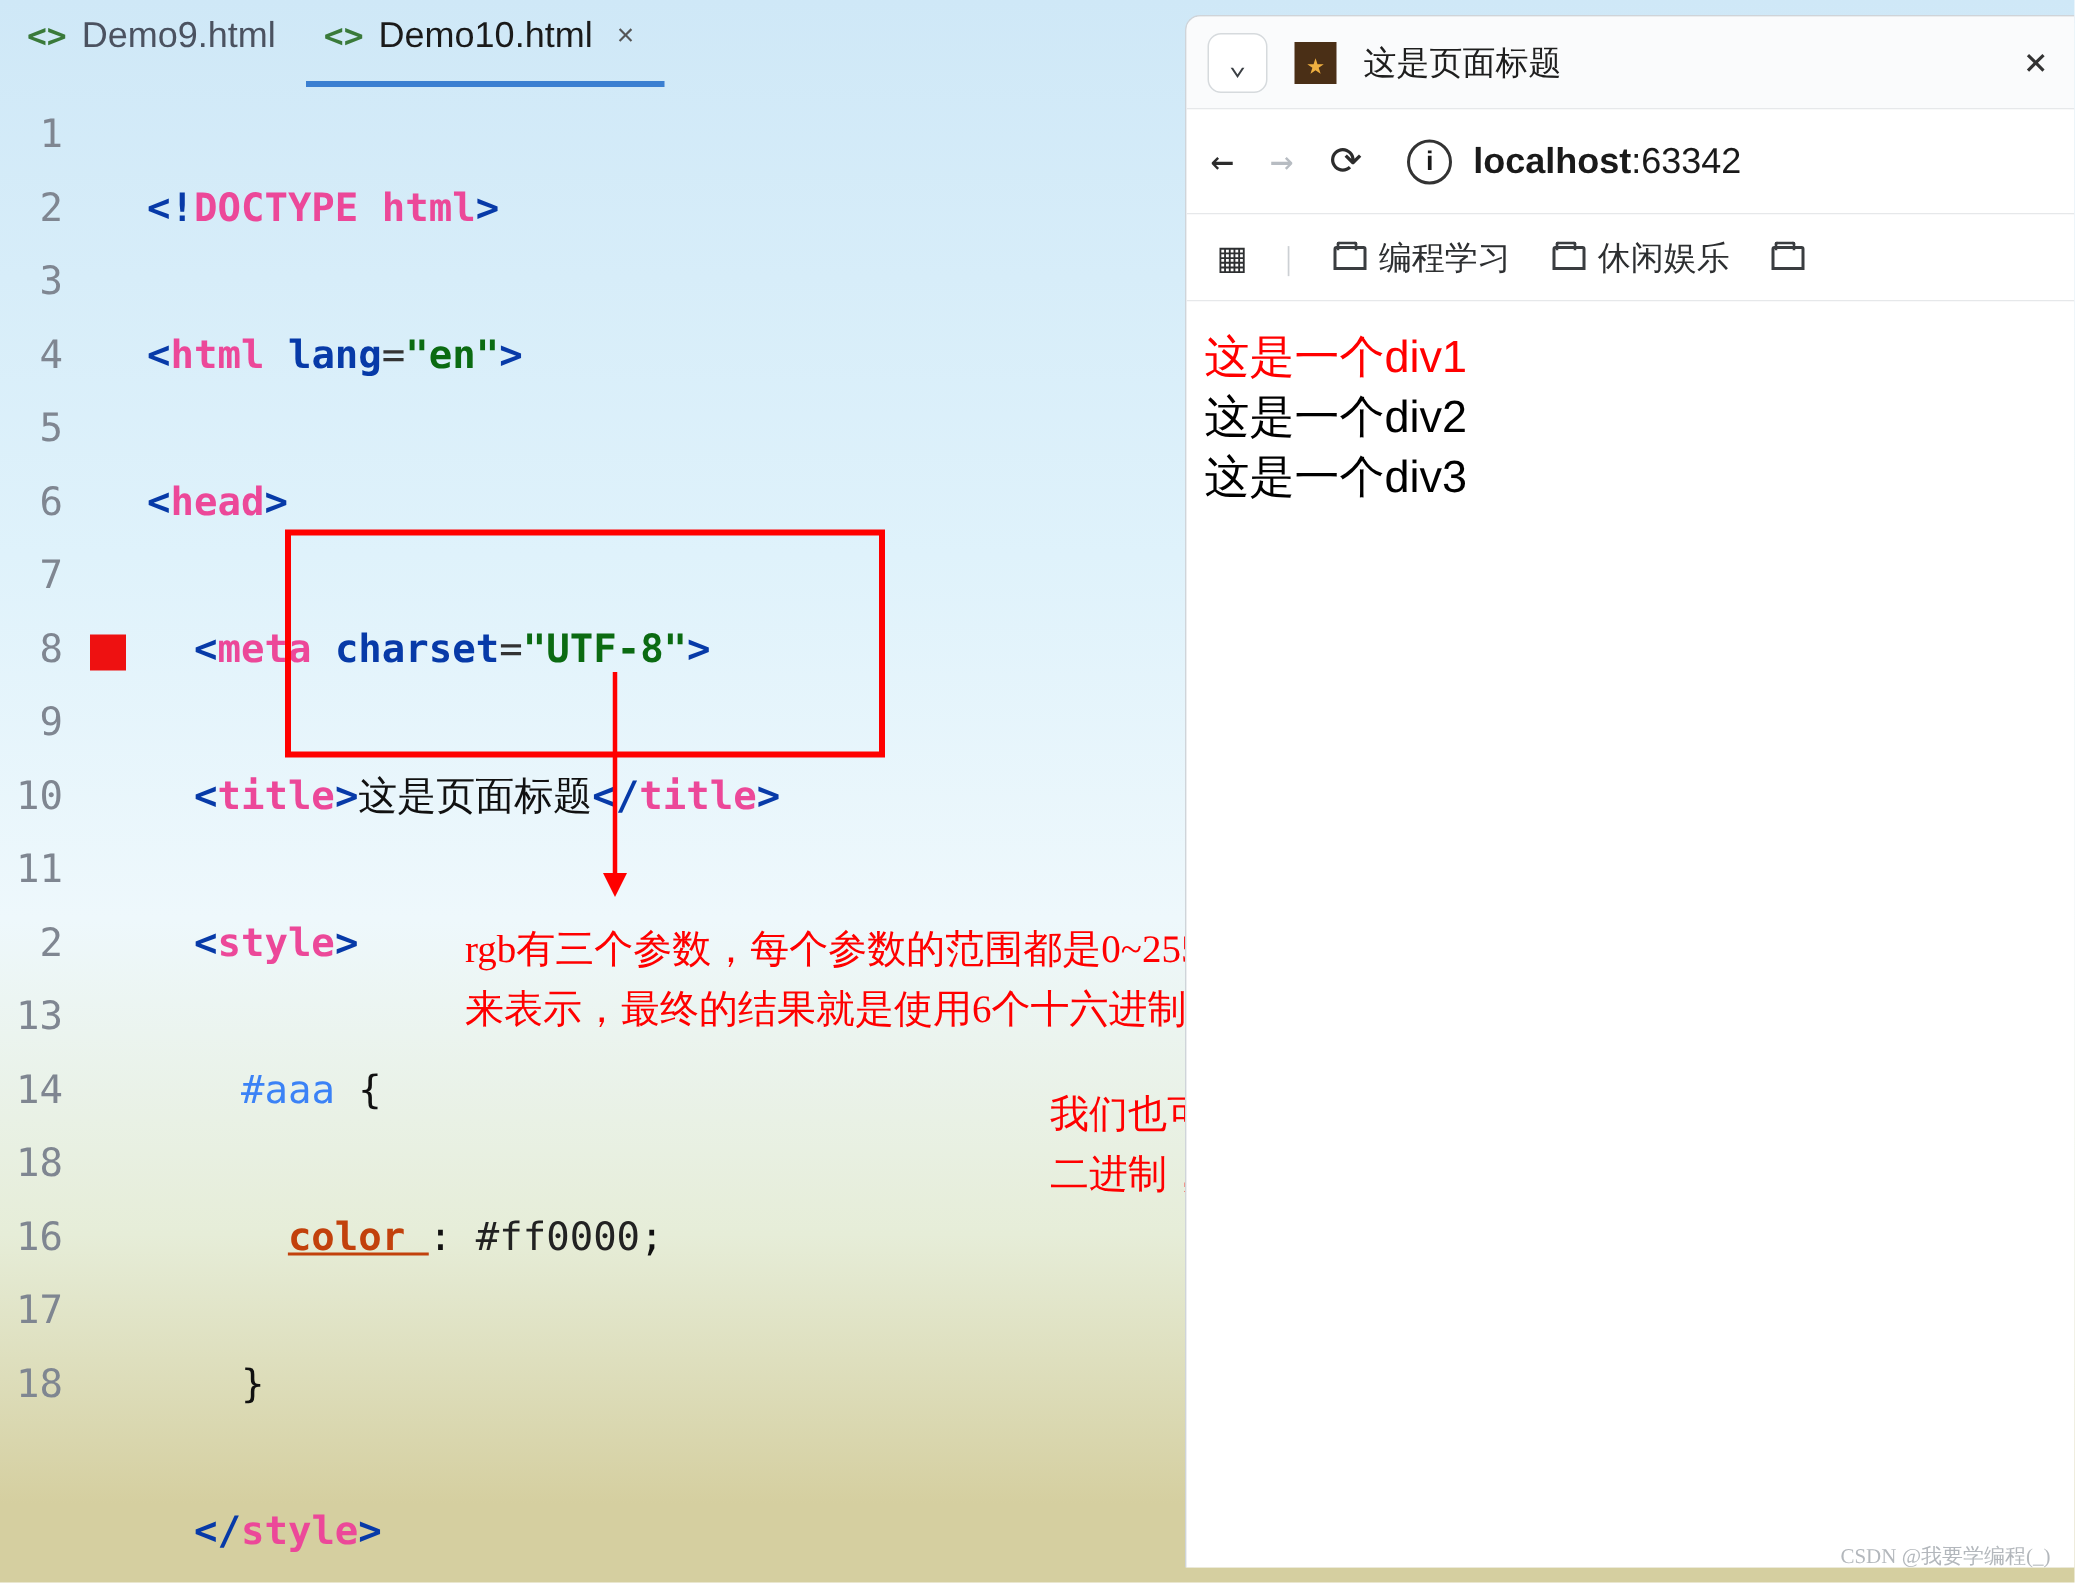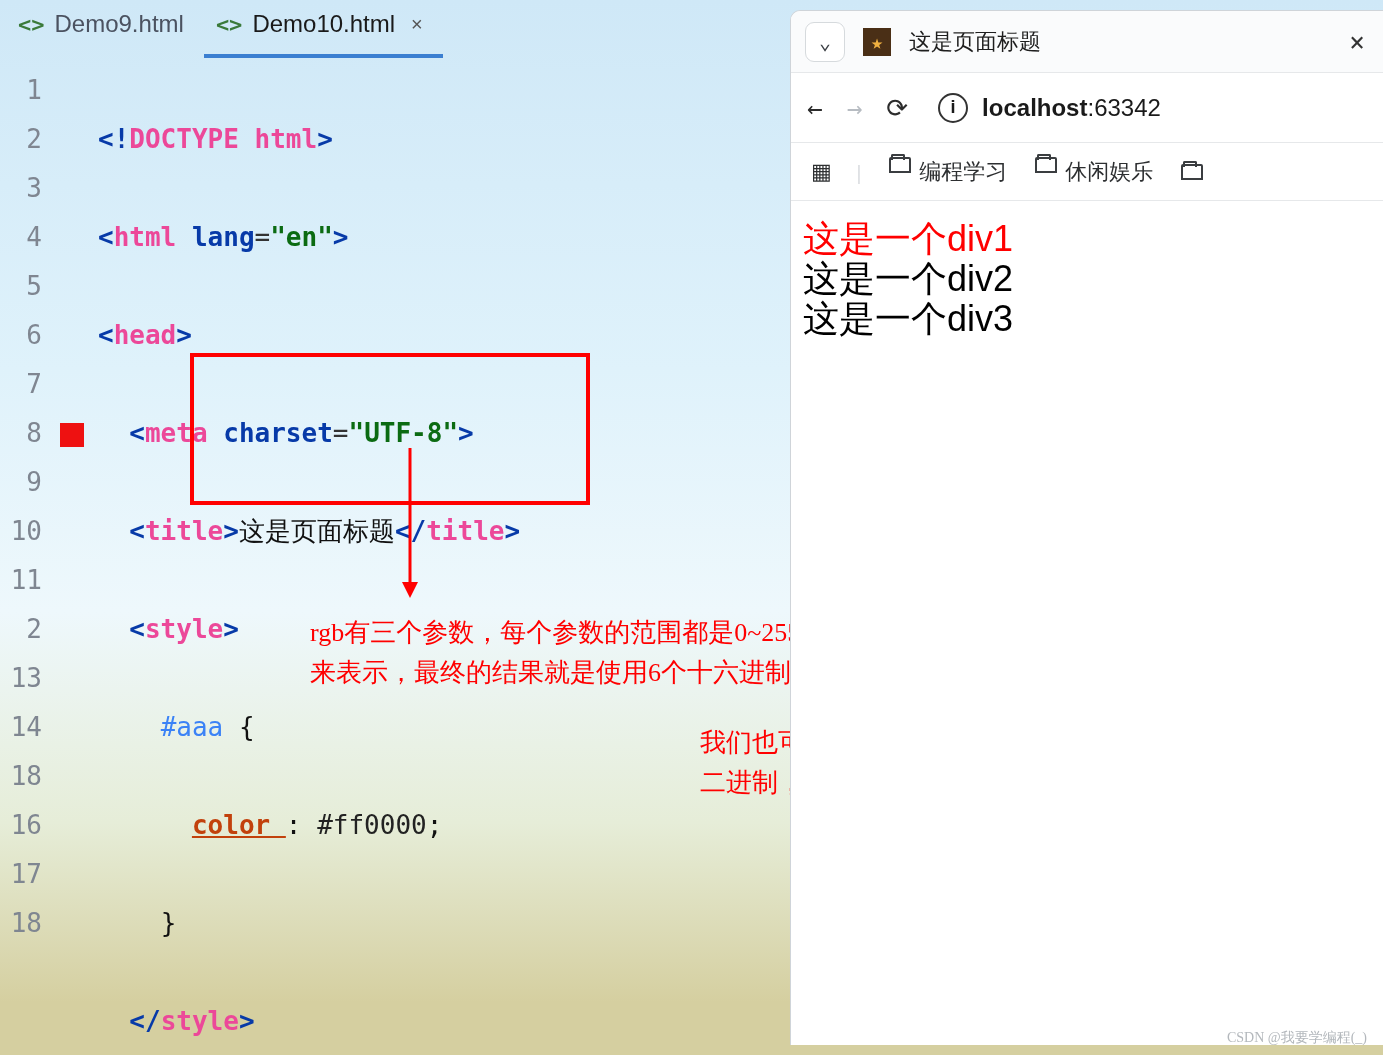--- a/index.html
+++ b/index.html
@@ -185,39 +185,39 @@
     padding:0 20px;
     height:58px;
     border-bottom:1px solid #e6e8ea;
     background:#fff;
     color:#2d2f31;
     font-size:22px;
     font-family:"Microsoft YaHei";
   }
   .br-bm .apps { font-size:22px; letter-spacing:-3px; }
   .br-bm .sep { color:#ccd0d4; }
-  .bm-item { display:flex; gap:8px; cursor:pointer;}
+  .bm-item { display:flex; align-items:center; gap:8px; cursor:pointer;}
   .folder {
     width:22px; height:16px;
     border:2px solid #3a3d40;
     border-radius:2px 2px 0 0;
     position:relative;
     background:transparent;
   }
   .folder::before{
     content:""; position:absolute; top:-5px; left:0;
     width:10px; height:4px; border:2px solid #3a3d40; border-bottom:none;
     border-radius:2px 2px 0 0;
   }
 
   .page {
     flex:1;
     padding: 18px 12px;
     font-family:"Microsoft YaHei","SimSun",sans-serif;
-    font-size:36px;
+    font-size:30px;
     line-height:40px;
     color:#000;
     background:#fff;
   }
   .page .d1 { color:#ff0000; }
 
   .watermark {
     position:absolute;
     right:16px; bottom:8px;
     color:#9aa0a6;

